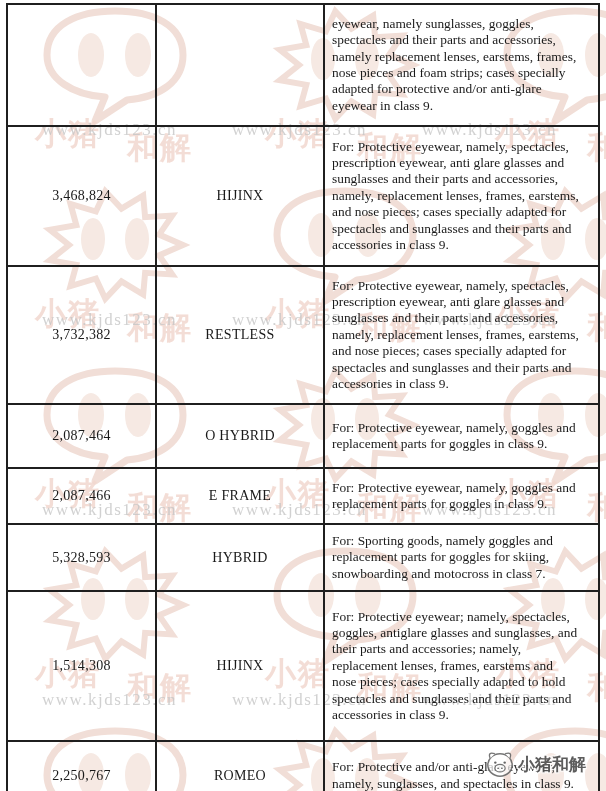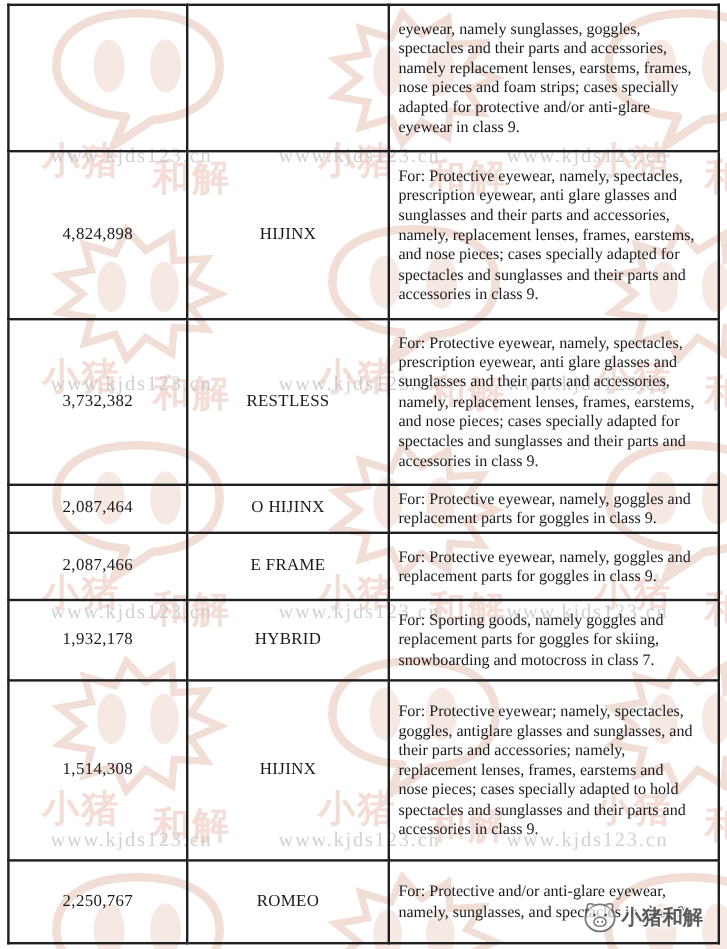--- a/index.html
+++ b/index.html
@@ -219,41 +219,41 @@
       <col style="width:168px">
       <col style="width:275px">
     </colgroup>
     <tbody id="table-body">
         <tr style="height: 122px;">
     <td class="cell-reg"></td>
     <td class="cell-mark"></td>
     <td class="cell-desc">eyewear, namely sunglasses, goggles, spectacles and their parts and accessories, namely replacement lenses, earstems, frames, nose pieces and foam strips; cases specially adapted for protective and/or anti-glare eyewear in class 9.</td>
   </tr>
         <tr style="height: 140px;">
-    <td class="cell-reg">4,824,898</td>
+    <td class="cell-reg">3,468,824</td>
     <td class="cell-mark">HIJINX</td>
     <td class="cell-desc">For: Protective eyewear, namely, spectacles, prescription eyewear, anti glare glasses and sunglasses and their parts and accessories, namely, replacement lenses, frames, earstems, and nose pieces; cases specially adapted for spectacles and sunglasses and their parts and accessories in class 9.</td>
   </tr>
         <tr style="height: 138px;">
     <td class="cell-reg">3,732,382</td>
     <td class="cell-mark">RESTLESS</td>
     <td class="cell-desc">For: Protective eyewear, namely, spectacles, prescription eyewear, anti glare glasses and sunglasses and their parts and accessories, namely, replacement lenses, frames, earstems, and nose pieces; cases specially adapted for spectacles and sunglasses and their parts and accessories in class 9.</td>
   </tr>
-        <tr style="height: 40px; margin-top: 26px;">
+        <tr style="height: 64px; margin-top: 26px;">
     <td class="cell-reg">2,087,464</td>
-    <td class="cell-mark">O HIJINX</td>
+    <td class="cell-mark">O HYBRID</td>
     <td class="cell-desc">For: Protective eyewear, namely, goggles and replacement parts for goggles in class 9.</td>
   </tr>
         <tr style="height: 56px;">
     <td class="cell-reg">2,087,466</td>
     <td class="cell-mark">E FRAME</td>
     <td class="cell-desc">For: Protective eyewear, namely, goggles and replacement parts for goggles in class 9.</td>
   </tr>
         <tr style="height: 67px;">
-    <td class="cell-reg">1,932,178</td>
+    <td class="cell-reg">5,328,593</td>
     <td class="cell-mark">HYBRID</td>
     <td class="cell-desc">For: Sporting goods, namely goggles and replacement parts for goggles for skiing, snowboarding and motocross in class 7.</td>
   </tr>
         <tr style="height: 150px;">
     <td class="cell-reg">1,514,308</td>
     <td class="cell-mark">HIJINX</td>
     <td class="cell-desc">For: Protective eyewear; namely, spectacles, goggles, antiglare glasses and sunglasses, and their parts and accessories; namely, replacement lenses, frames, earstems and nose pieces; cases specially adapted to hold spectacles and sunglasses and their parts and accessories in class 9.</td>
   </tr>
         <tr style="height: 69px;">
     <td class="cell-reg">2,250,767</td>

